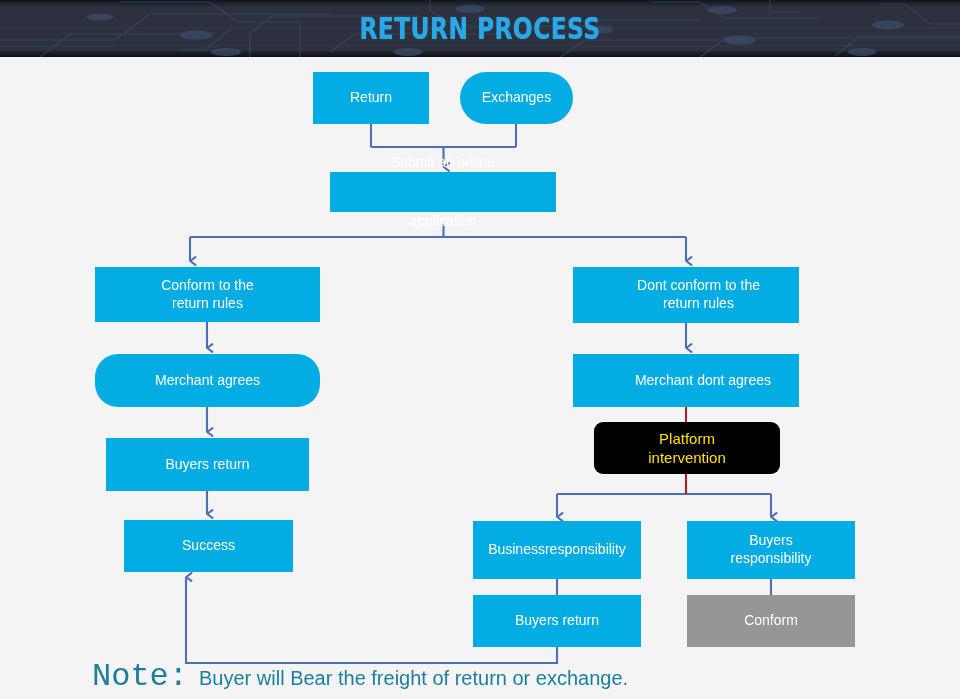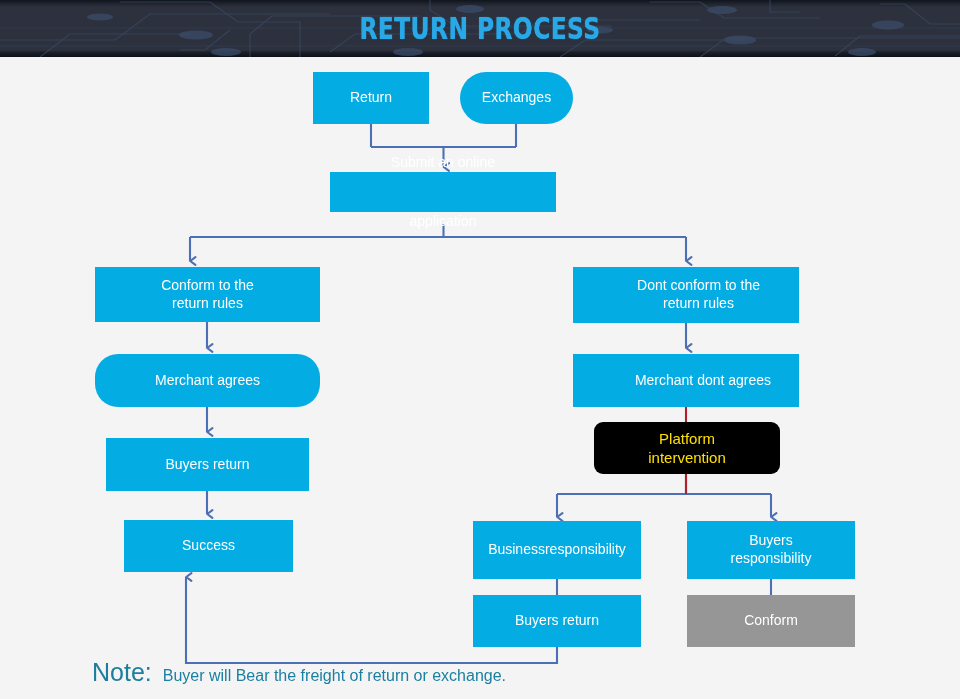--- a/index.html
+++ b/index.html
@@ -90,27 +90,27 @@
   #note {
     position: absolute;
     left: 92px;
     top: 601px;
     display: flex;
     align-items: baseline;
     color: #1b7fa0;
     white-space: nowrap;
   }
   #note-label {
-    font-family: Liberation Sans, sans-serif;
-    font-size: 25px;
+    font-family: Liberation Mono, monospace;
+    font-size: 32px;
     color: #1d7d9c;
   }
   #note-text {
     font-family: "Liberation Sans", sans-serif;
-    font-size: 16px;
+    font-size: 20px;
     color: #1b7fa0;
     margin-left: 11px;
   }
 </style>
 </head>
 <body>
 
 <div id="page">
 
   <div id="banner">

